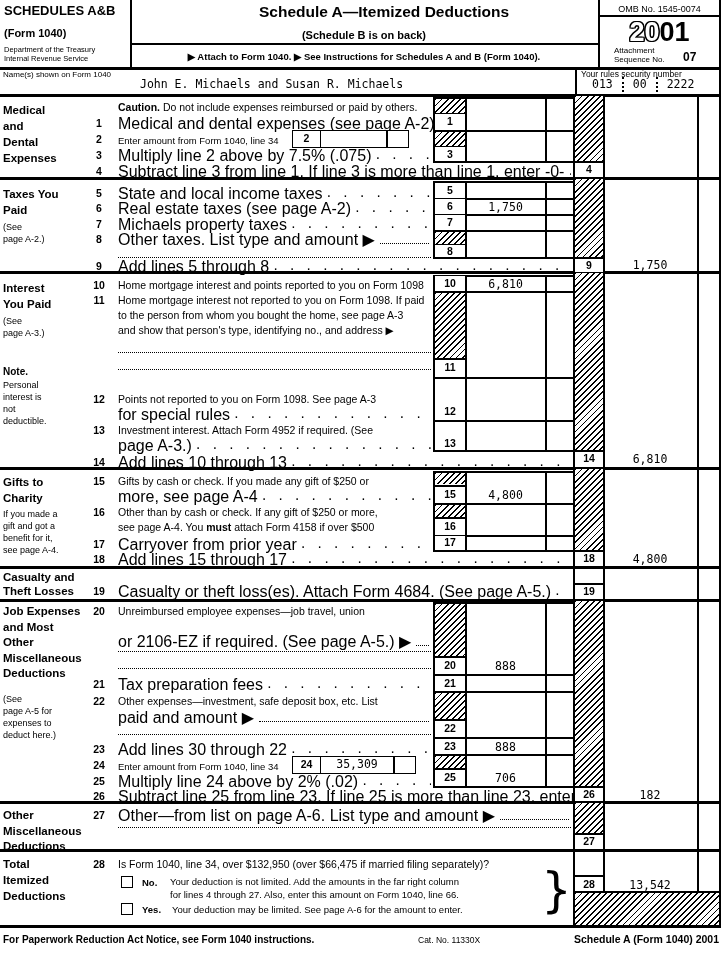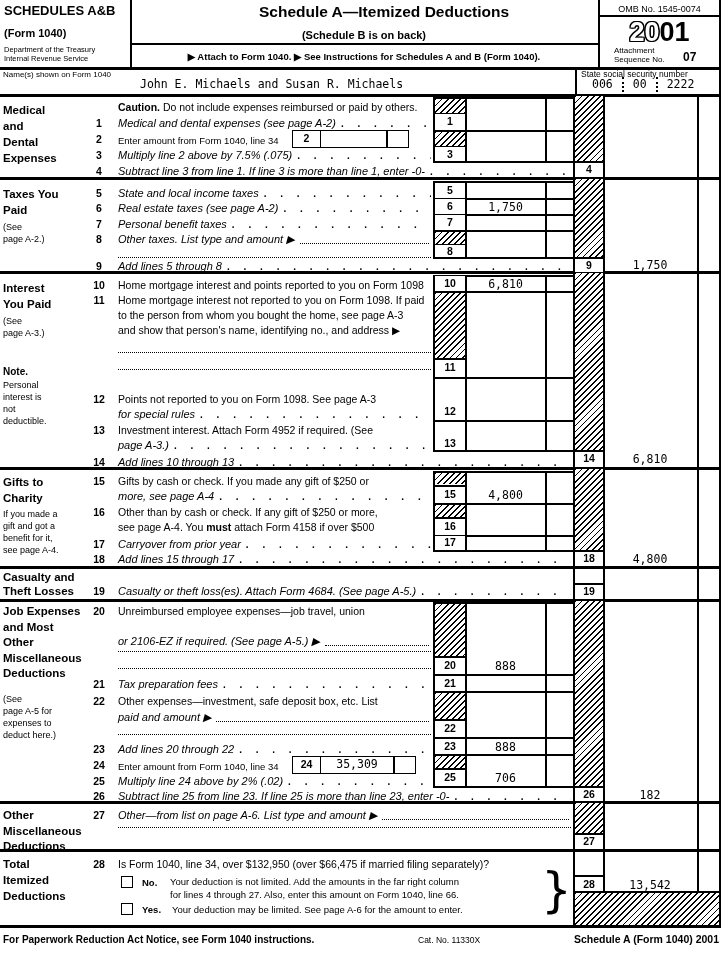--- a/index.html
+++ b/index.html
@@ -13,21 +13,21 @@
   .t9{font-size:9.5px;}
   .t8{font-size:8px;line-height:10px;}
   .b{font-weight:bold;}
   .lno{position:absolute;width:26px;text-align:center;font-weight:bold;font-size:10.5px;line-height:15px;}
   .sec{position:absolute;font-weight:bold;font-size:11.5px;line-height:16px;white-space:pre-line;}
   .note{position:absolute;font-size:9px;line-height:12px;white-space:pre-line;}
   .nb{position:absolute;text-align:center;font-weight:bold;font-size:10.5px;line-height:15px;background:#fff;}
   .val{position:absolute;text-align:center;font-family:"DejaVu Sans Mono",monospace;font-size:11.5px;line-height:15px;}
   .mono{font-family:"DejaVu Sans Mono",monospace;font-size:11.5px;}
   .row{position:absolute;display:flex;height:15px;}
-  .row .tx{font-size:11px;line-height:15px;white-space:nowrap;font-style:italic;}
+  .row .tx{font-size:16px;line-height:15px;white-space:nowrap;}
   .dots{flex:1;overflow:hidden;white-space:nowrap;font-size:10px;font-weight:bold;letter-spacing:5.5px;line-height:15px;padding-left:5px;}
   .fill{flex:1;border-bottom:1.8px dotted #000;margin:0 2px 3px 5px;}
   .dr{position:absolute;border-bottom:1.8px dotted #000;height:0;}
   .cb{position:absolute;width:10px;height:10px;border:1.8px solid #000;background:#fff;}
   .outline{color:#fff;text-shadow:-1.3px -1.3px 0 #000,1.3px -1.3px 0 #000,-1.3px 1.3px 0 #000,1.3px 1.3px 0 #000,0 -1.3px 0 #000,0 1.3px 0 #000,-1.3px 0 0 #000,1.3px 0 0 #000;}
   .ibx{position:absolute;border:1.8px solid #000;background:#fff;}
   .ibx .n{position:absolute;left:0;top:0;bottom:0;width:27px;border-right:1.8px solid #000;text-align:center;font-weight:bold;font-size:10.5px;line-height:14px;}
   .ibx .cd{position:absolute;top:0;bottom:0;width:1.8px;background:#000;}
   .ctr{text-align:center;}
 </style>
@@ -53,23 +53,23 @@
   <div class="t b ctr" style="left:598px;top:18px;width:123px;font-size:27px;line-height:28px"><span class="outline">20</span><span>01</span></div>
   <div class="t8" style="left:614px;top:46px;position:absolute">Attachment</div>
   <div class="t8" style="left:614px;top:55px;position:absolute">Sequence No.</div>
   <div class="t b" style="left:683px;top:50px;font-size:12px">07</div>
 
   <div class="hl thick" style="left:0;top:67px;width:721px"></div>
 
   <div class="t8" style="left:3px;top:70px;position:absolute">Name(s) shown on Form 1040</div>
   <div class="t mono" style="left:140px;top:77px">John E. Michaels and Susan R. Michaels</div>
   <div class="vl" style="left:575px;top:67px;height:27px"></div>
-  <div class="t" style="left:581px;top:69px;font-size:8.5px;line-height:10px">State social security number</div>
+  <div class="t" style="left:581px;top:69px;font-size:8.5px;line-height:10px">Your rules security number</div>
   <div class="row" style="left:592px;top:77px;width:126px">
-    <span class="mono" style="padding-right:9px;border-right:2px dotted #000">006</span>
+    <span class="mono" style="padding-right:9px;border-right:2px dotted #000">013</span>
     <span class="mono" style="padding:0 9px;border-right:2px dotted #000">00</span>
     <span class="mono" style="padding-left:9px">2222</span>
   </div>
   <div class="hl thick" style="left:0;top:94px;width:721px"></div>
 
   <div class="vl" style="left:573px;top:94px;height:833px"></div>
   <div class="vl" style="left:603px;top:96px;height:796px"></div>
   <div class="vl" style="left:697px;top:96px;height:796px"></div>
   <div class="vl" style="left:719px;top:0;height:927px"></div>
 
@@ -140,21 +140,21 @@
       <span class="tx">State and local income taxes</span>
       <span class="dots">. . . . . . . . . . . . . . . . . . . . . . . . . . . . . . . . . . . . . . . . . . . . . . . . . .</span>
     </div>
   <div class="lno" style="left:86px;top:201px">6</div>
   <div class="row" style="left:118px;top:201px;width:313px">
       <span class="tx">Real estate taxes (see page A-2)</span>
       <span class="dots">. . . . . . . . . . . . . . . . . . . . . . . . . . . . . . . . . . . . . . . . . . . . . . . . . .</span>
     </div>
   <div class="lno" style="left:86px;top:217px">7</div>
   <div class="row" style="left:118px;top:217px;width:313px">
-      <span class="tx">Personal benefit taxes</span>
+      <span class="tx">Michaels property taxes</span>
       <span class="dots">. . . . . . . . . . . . . . . . . . . . . . . . . . . . . . . . . . . . . . . . . . . . . . . . . .</span>
     </div>
   <div class="lno" style="left:86px;top:232px">8</div>
   <div class="row" style="left:118px;top:232px;width:313px">
       <span class="tx">Other taxes. List type and amount ▶</span>
       <span class="fill"></span>
     </div>
   <div class="dr" style="left:118px;top:257px;width:313px"></div>
   <div class="lno" style="left:86px;top:259px">9</div>
   <div class="row" style="left:118px;top:259px;width:453px">
@@ -191,21 +191,21 @@
   <div class="note" style="left:3px;top:379px">Personal
 interest is
 not
 deductible.</div>
 
   <div class="lno" style="left:86px;top:278px">10</div>
   <div class="t" style="left:118px;top:278px">Home mortgage interest and points reported to you on Form 1098</div>
   <div class="lno" style="left:86px;top:293px">11</div>
   <div class="t" style="left:118px;top:293px">Home mortgage interest not reported to you on Form 1098. If paid</div>
   <div class="t" style="left:118px;top:308px">to the person from whom you bought the home, see page A-3</div>
-  <div class="t" style="left:118px;top:323px">and show that person's name, identifying no., and address ▶</div>
+  <div class="t" style="left:118px;top:323px">and show that person's type, identifying no., and address ▶</div>
   <div class="dr" style="left:118px;top:352px;width:313px"></div>
   <div class="dr" style="left:118px;top:369px;width:313px"></div>
   <div class="lno" style="left:86px;top:392px">12</div>
   <div class="t" style="left:118px;top:392px">Points not reported to you on Form 1098. See page A-3</div>
   <div class="row" style="left:118px;top:407px;width:313px">
       <span class="tx">for special rules</span>
       <span class="dots">. . . . . . . . . . . . . . . . . . . . . . . . . . . . . . . . . . . . . . . . . . . . . . . . . .</span>
     </div>
   <div class="lno" style="left:86px;top:423px">13</div>
   <div class="t" style="left:118px;top:423px">Investment interest. Attach Form 4952 if required. (See</div>
@@ -326,21 +326,21 @@
   <div class="lno" style="left:86px;top:694px">22</div>
   <div class="t" style="left:118px;top:694px">Other expenses—investment, safe deposit box, etc. List</div>
   <div class="row" style="left:118px;top:710px;width:313px">
       <span class="tx">paid and amount ▶</span>
       <span class="fill"></span>
     </div>
   <div class="dr" style="left:118px;top:734px;width:313px"></div>
 
   <div class="lno" style="left:86px;top:742px">23</div>
   <div class="row" style="left:118px;top:742px;width:313px">
-      <span class="tx">Add lines 20 through 22</span>
+      <span class="tx">Add lines 30 through 22</span>
       <span class="dots">. . . . . . . . . . . . . . . . . . . . . . . . . . . . . . . . . . . . . . . . . . . . . . . . . .</span>
     </div>
 
   <div class="lno" style="left:86px;top:758px">24</div>
   <div class="t t9" style="left:118px;top:759px">Enter amount from Form 1040, line 34</div>
   <div class="ibx" style="left:292px;top:756px;width:122px;height:16px">
     <span class="n">24</span>
     <span class="val" style="left:28px;top:0;width:72px">35,309</span>
     <span class="cd" style="left:100px"></span>
   </div>

